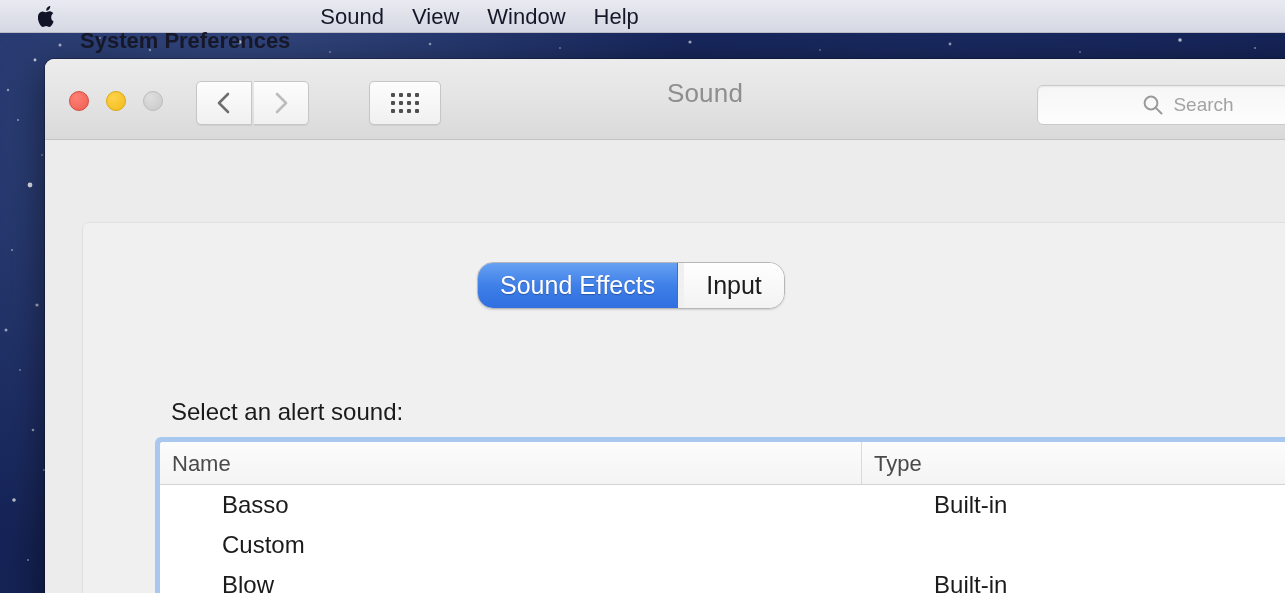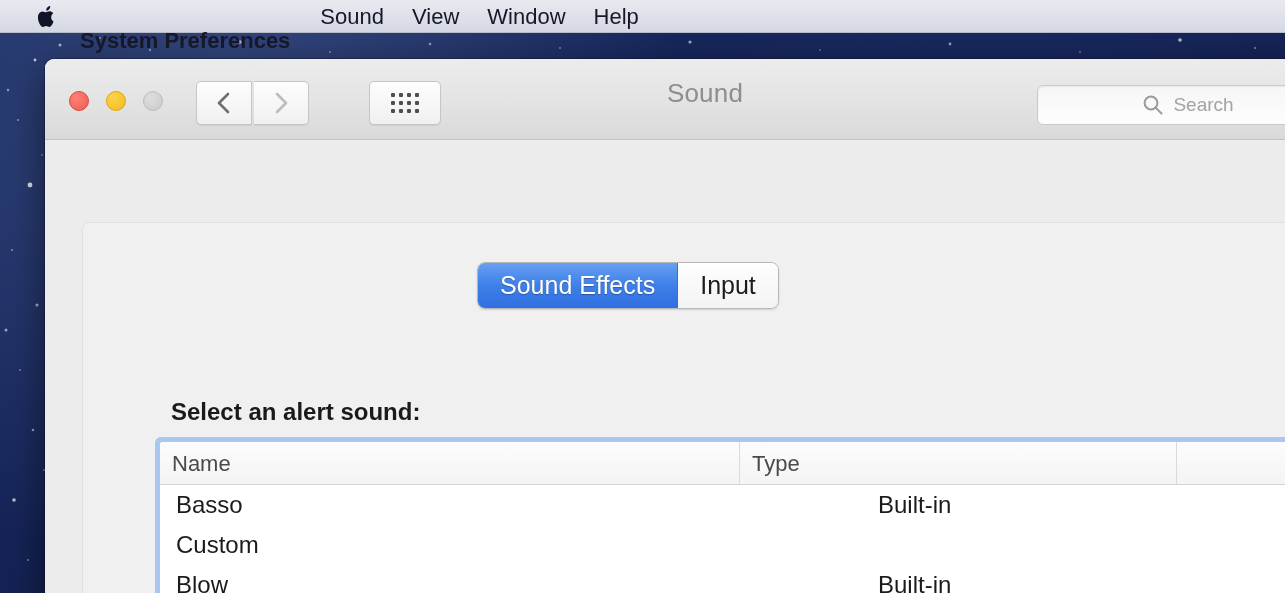--- a/index.html
+++ b/index.html
@@ -213,25 +213,26 @@
     border-radius: 7px;
     box-sizing: border-box;
   }
 
   
   .tabbar {
     position: absolute;
     left: 432px;
     top: 122px;
     display: flex;
-    border-radius: 8px;
+    border-radius: 16px;
     overflow: hidden;
     border: 1px solid #b6b6b6;
     box-shadow: 0 1px 2px rgba(0,0,0,.14);
     height: 45px;
+    gap: 6px;
   }
   .tab {
     font-size: 25px;
     line-height: 45px;
     padding: 0 22px;
     background: linear-gradient(to bottom, #fefefe, #f3f3f3);
     color: #1c1c1c;
     border-right: 1px solid #c3c3c3;
     white-space: nowrap;
   }
@@ -242,21 +243,21 @@
     text-shadow: 0 1px 1px rgba(0,0,0,.28);
     border-right-color: #2f6fe0;
   }
 
   
   .section-label {
     position: absolute;
     left: 126px;
     top: 258px;
     font-size: 24px;
-    font-weight: bold;
+    font-weight: normal;
     color: #1a1a1a;
   }
 
   
   .table-focus {
     position: absolute;
     left: 110px;
     top: 297px;
     width: 1180px;
     height: 292px;
@@ -285,39 +286,40 @@
   }
   .th {
     font-size: 22px;
     line-height: 43px;
     color: #4a4a4a;
     box-sizing: border-box;
     padding-left: 12px;
     white-space: nowrap;
     overflow: hidden;
   }
-  .th.name { width: 580px; border-right: 1px solid #dadada; }
+  .th.name { width: 702px; border-right: 1px solid #dadada; }
   .th.type { width: 437px; border-right: 1px solid #dadada; }
 
   .tbody {
     position: relative;
   }
   .row {
     display: flex;
     height: 40px;
     align-items: center;
     background: #ffffff;
   }
   .cell {
     font-size: 24px;
     color: #1b1b1b;
     box-sizing: border-box;
-    padding-left: 16px;
+    padding-left: 24px;
     white-space: nowrap;
     overflow: hidden;
+    margin-left: 38px;
   }
   .cell.name { width: 702px; }
   .cell.type { width: 437px; }
 </style>
 </head>
 <body>
 
 <div id="screen">
 
   <div class="desktop">

